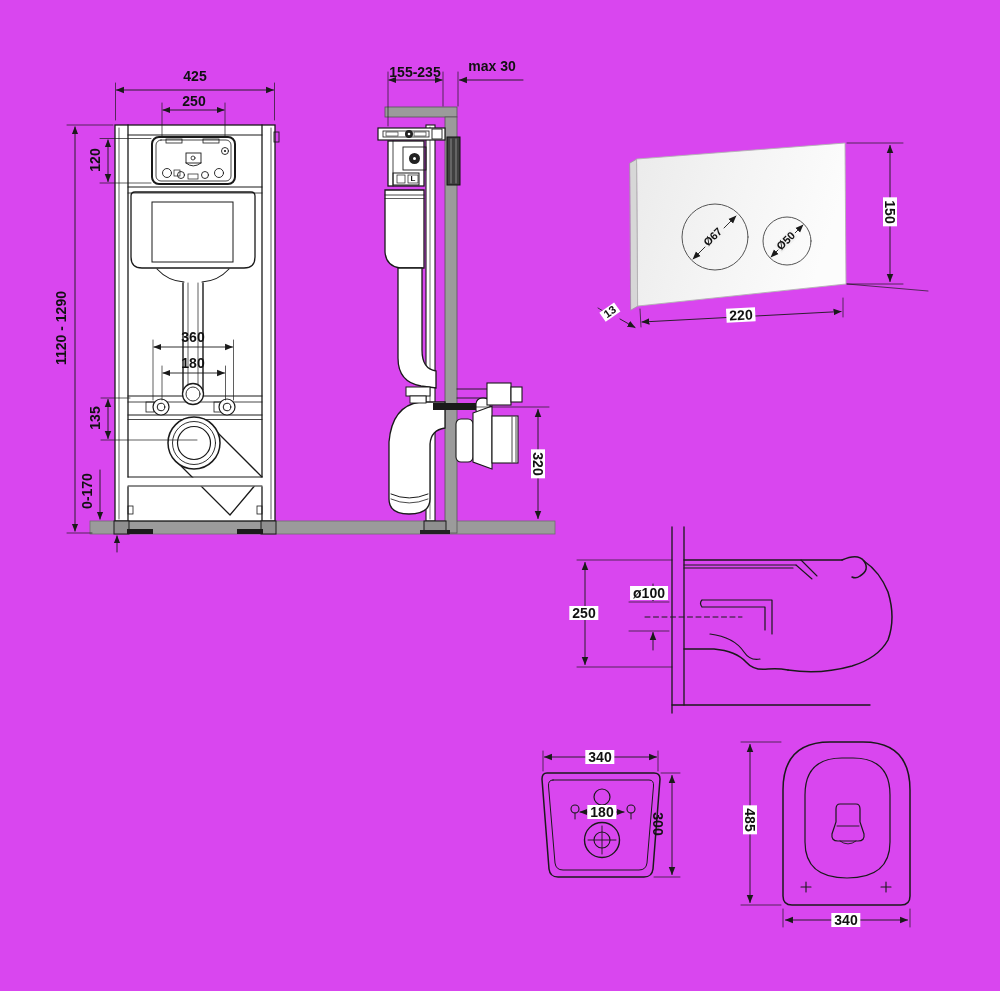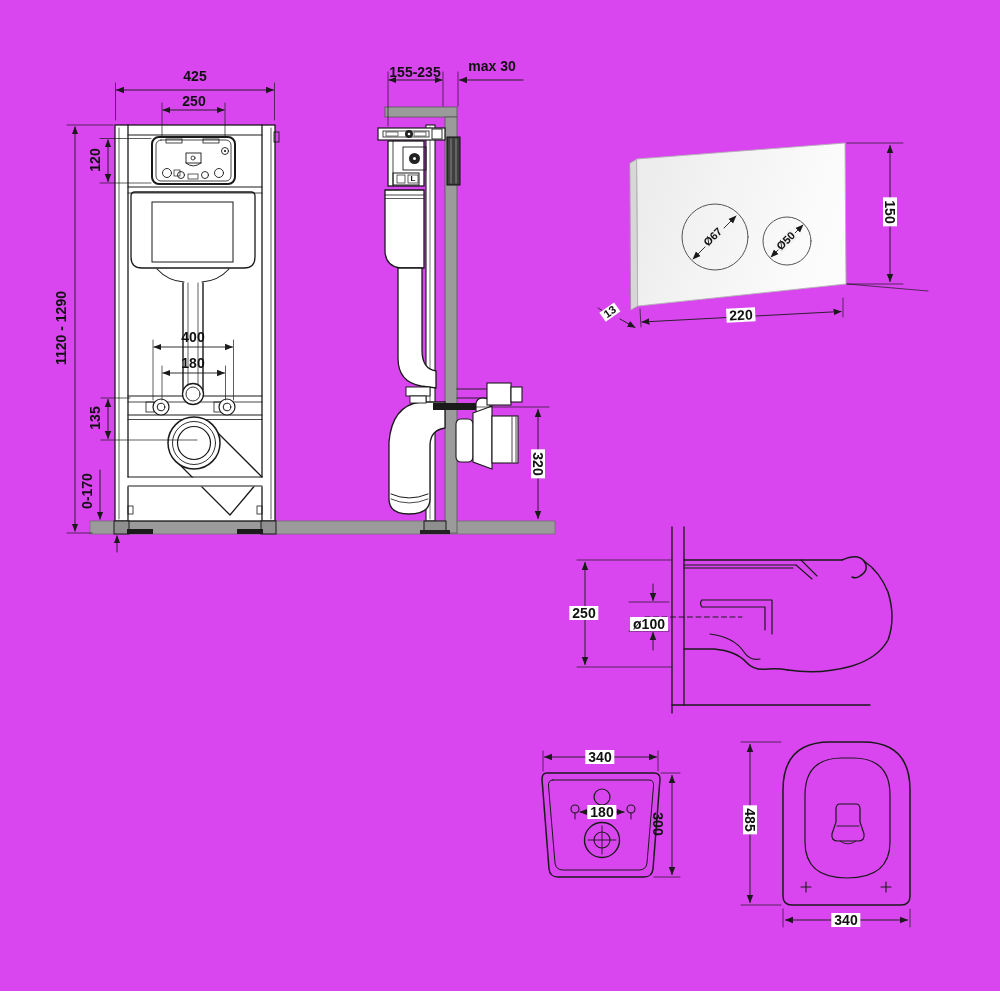--- a/index.html
+++ b/index.html
@@ -321,38 +321,38 @@
         <line x1="785.5" y1="920" x2="907.5" y2="920" marker-start="url(#ar)" marker-end="url(#ar)"></line>
       </g>
     </g>
   </g>
 </svg>
 
 <span class="lb" style="left:195px;top:76px">425</span>
 <span class="lb" style="left:194px;top:101px">250</span>
 <span class="lb rm90" style="left:95px;top:160px">120</span>
 <span class="lb rm90" style="left:61px;top:328px">1120 - 1290</span>
-<span class="lb" style="left:193px;top:337px">400</span>
+<span class="lb" style="left:193px;top:337px">360</span>
 <span class="lb" style="left:193px;top:363px">180</span>
 <span class="lb rm90" style="left:95px;top:418px">135</span>
 <span class="lb rm90" style="left:87px;top:491px">0-170</span>
 
 <span class="lb" style="left:415px;top:72px">155-235</span>
 <span class="lb" style="left:492px;top:66px">max 30</span>
 <span class="lb r90 bgw" style="left:538px;top:464px">320</span>
 <span class="lb tiny" style="left:413px;top:179px">L</span>
 
 <span class="lb r90 bgw" style="left:890px;top:212px">150</span>
 <span class="lb rm3 bgw" style="left:741px;top:315px">220</span>
 <span class="lb rm35 sm bgw" style="left:610px;top:312px">13</span>
 <span class="lb rm45 sm bgp" style="left:713px;top:237px">Ø67</span>
 <span class="lb rm45 sm bgp" style="left:786px;top:241px">Ø50</span>
 
 <span class="lb bgw" style="left:584px;top:613px">250</span>
-<span class="lb bgw" style="left:649px;top:624px">ø100</span>
+<span class="lb bgw" style="left:649px;top:593px">ø100</span>
 
 <span class="lb bgw" style="left:600px;top:757px">340</span>
 <span class="lb bgw" style="left:602px;top:812px">180</span>
 <span class="lb r90" style="left:658px;top:824px">300</span>
 
 <span class="lb r90 bgw" style="left:750px;top:820px">485</span>
 <span class="lb bgw" style="left:846px;top:920px">340</span>
 
 </div>
 

